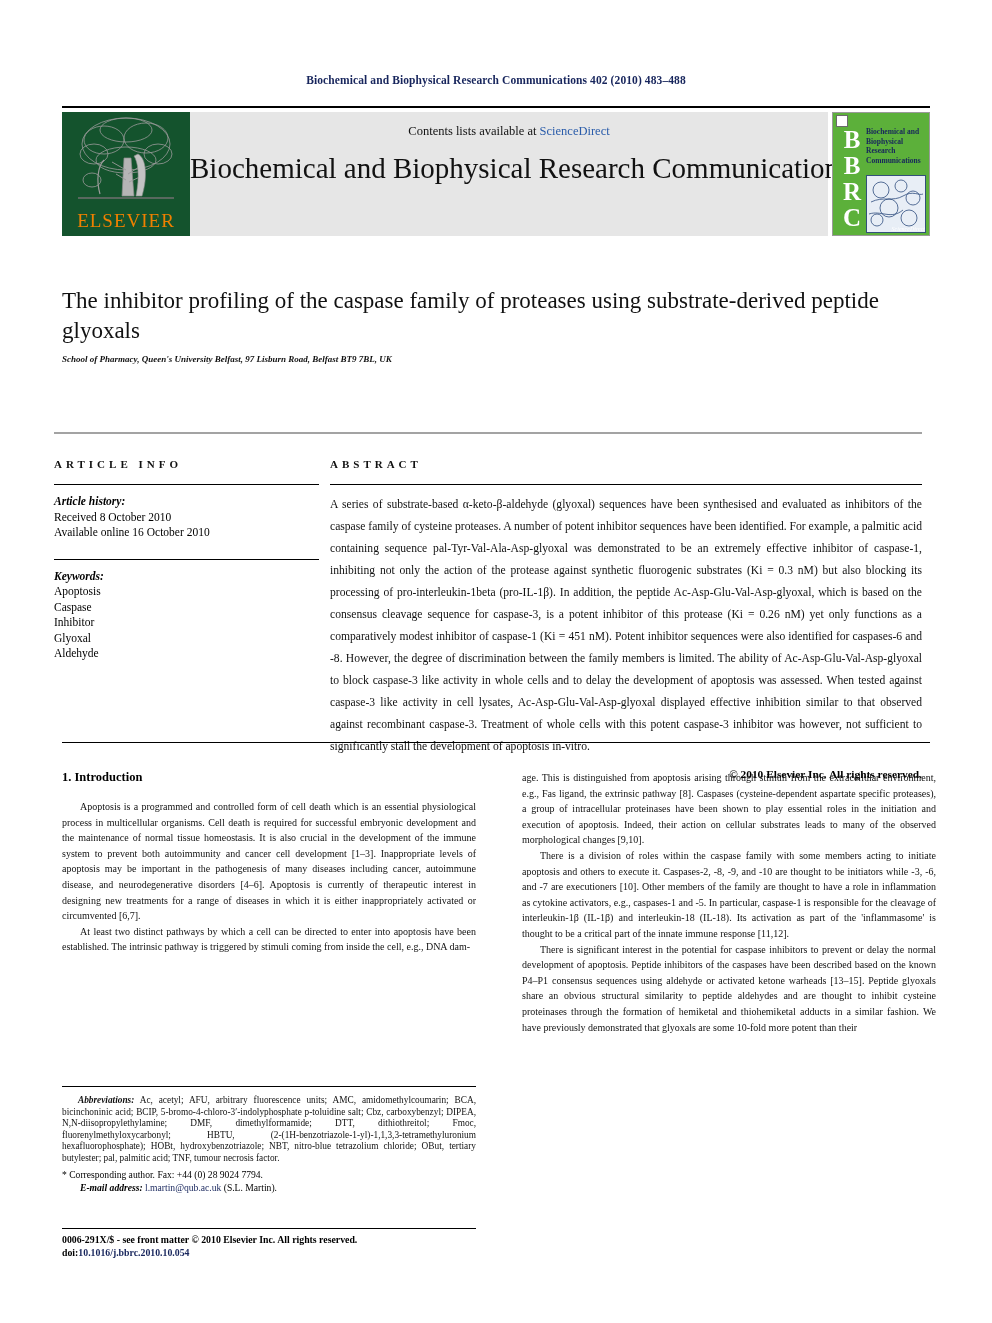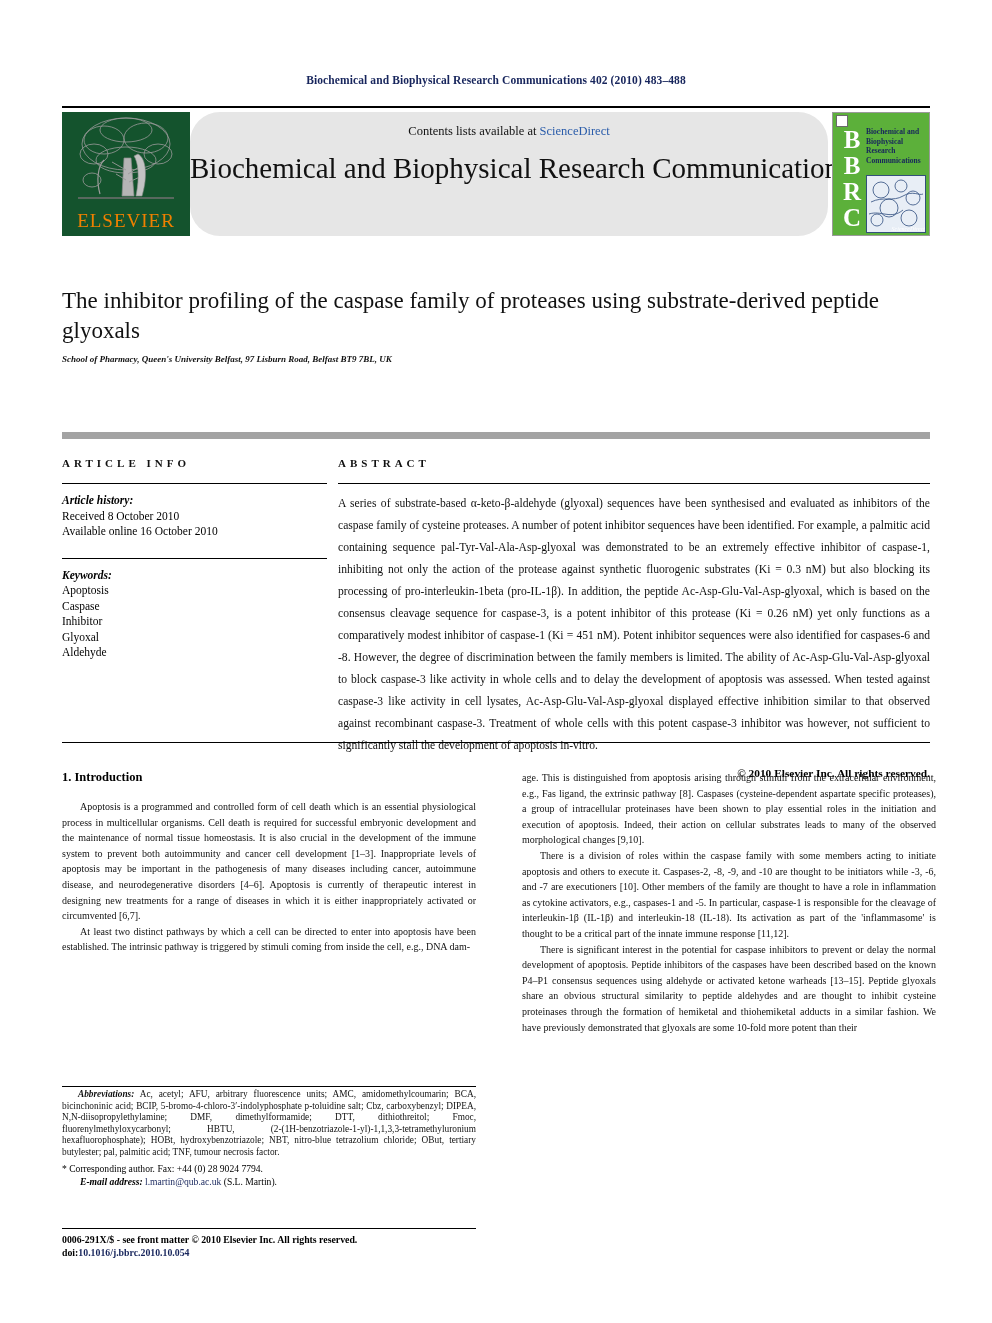--- a/index.html
+++ b/index.html
@@ -64,21 +64,20 @@
     text-align: center;
     color: #f08000;
     font-family: "Liberation Serif", serif;
     font-size: 19px;
     letter-spacing: 1px;
   }
   .center-band {
     flex: 1 1 auto;
     background: #e6e6e6;
     position: relative;
-    border-radius: 30px;
   }
   .contents-line {
     position: absolute;
     left: 0; top: 12px;
     width: 100%;
     text-align: center;
     font-family: "Liberation Serif", serif;
     font-size: 12.5px;
     color: #111;
   }
@@ -179,24 +178,24 @@
     font-family: "Liberation Serif", serif;
     font-style: italic;
     font-weight: bold;
     font-size: 9px;
     color: #111;
   }
 
   
   .info-abstract {
     position: absolute;
-    left: 62px; top: 432px;
+    left: 54px; top: 432px;
     width: 868px;
-    border-top: 7px solid #a3a3a3;
-    padding-top: 18px;
+    border-top: 2px solid #a3a3a3;
+    padding-top: 24px;
     display: flex;
   }
   .col-info { width: 265px; flex: 0 0 265px; }
   .col-abstract { flex: 1 1 auto; padding-left: 11px; }
 
   .sec-head {
     font-family: "Liberation Serif", serif;
     font-weight: bold;
     font-size: 11px;
     letter-spacing: 4px;
@@ -256,21 +255,21 @@
     color: #111;
   }
   .para + .para { margin-top: 0; }
 
   
   .footnotes {
     position: absolute;
     left: 62px; top: 1086px;
     width: 414px;
     border-top: 1px solid #000;
-    padding-top: 2px;
+    padding-top: 8px;
   }
   .fn-abbrev {
     font-size: 9.3px;
     line-height: 11.6px;
     text-align: justify;
     text-indent: 16px;
     color: #111;
   }
   .fn-label { font-style: italic; font-weight: bold; }
   .fn-corr {

